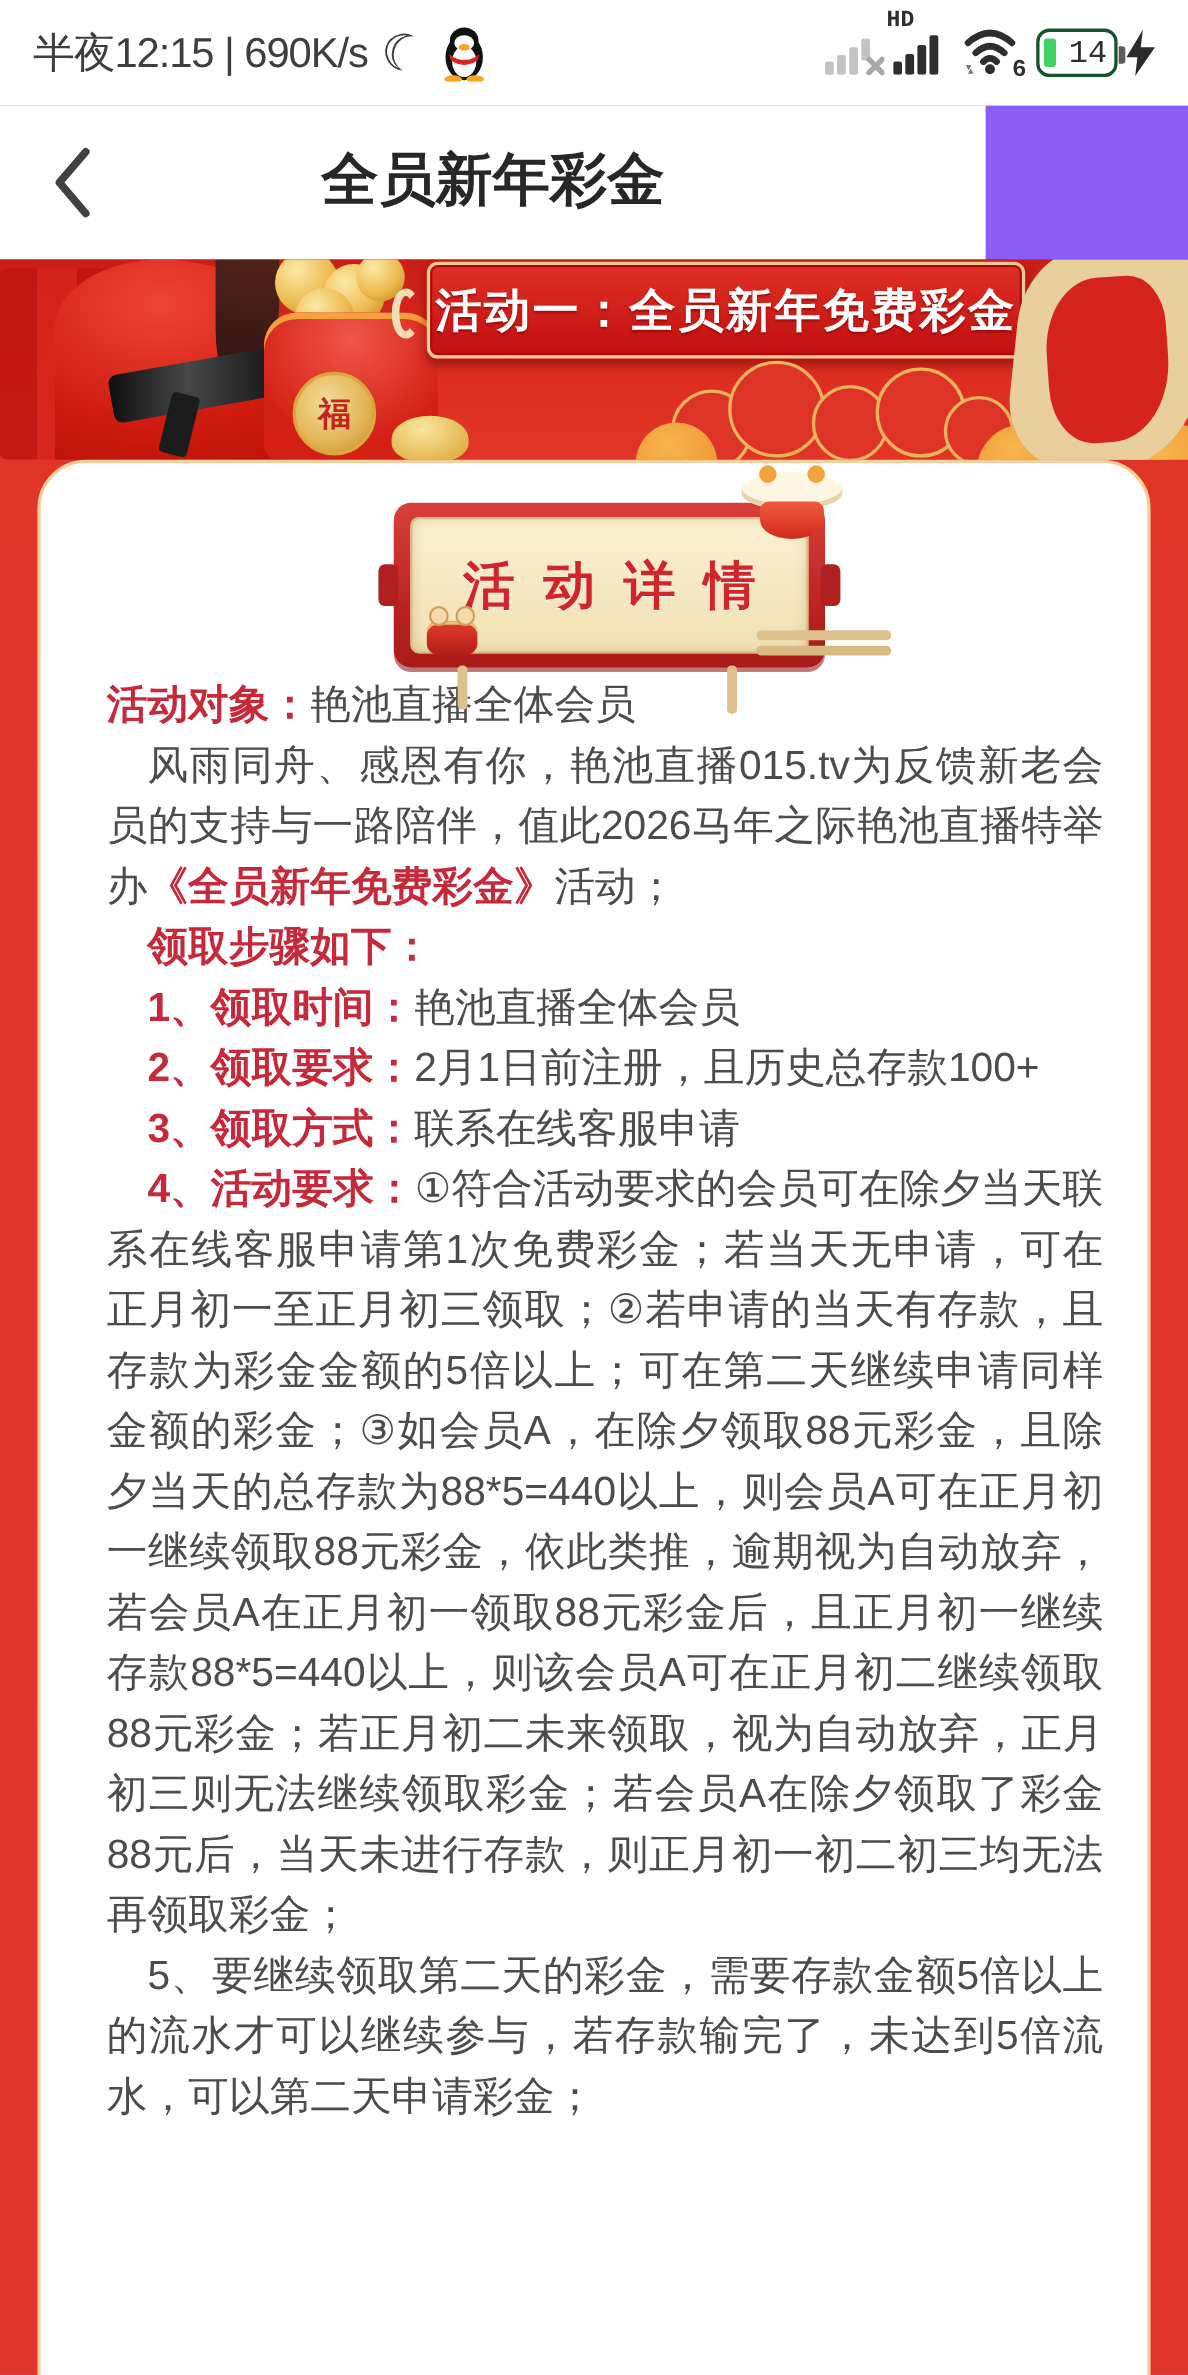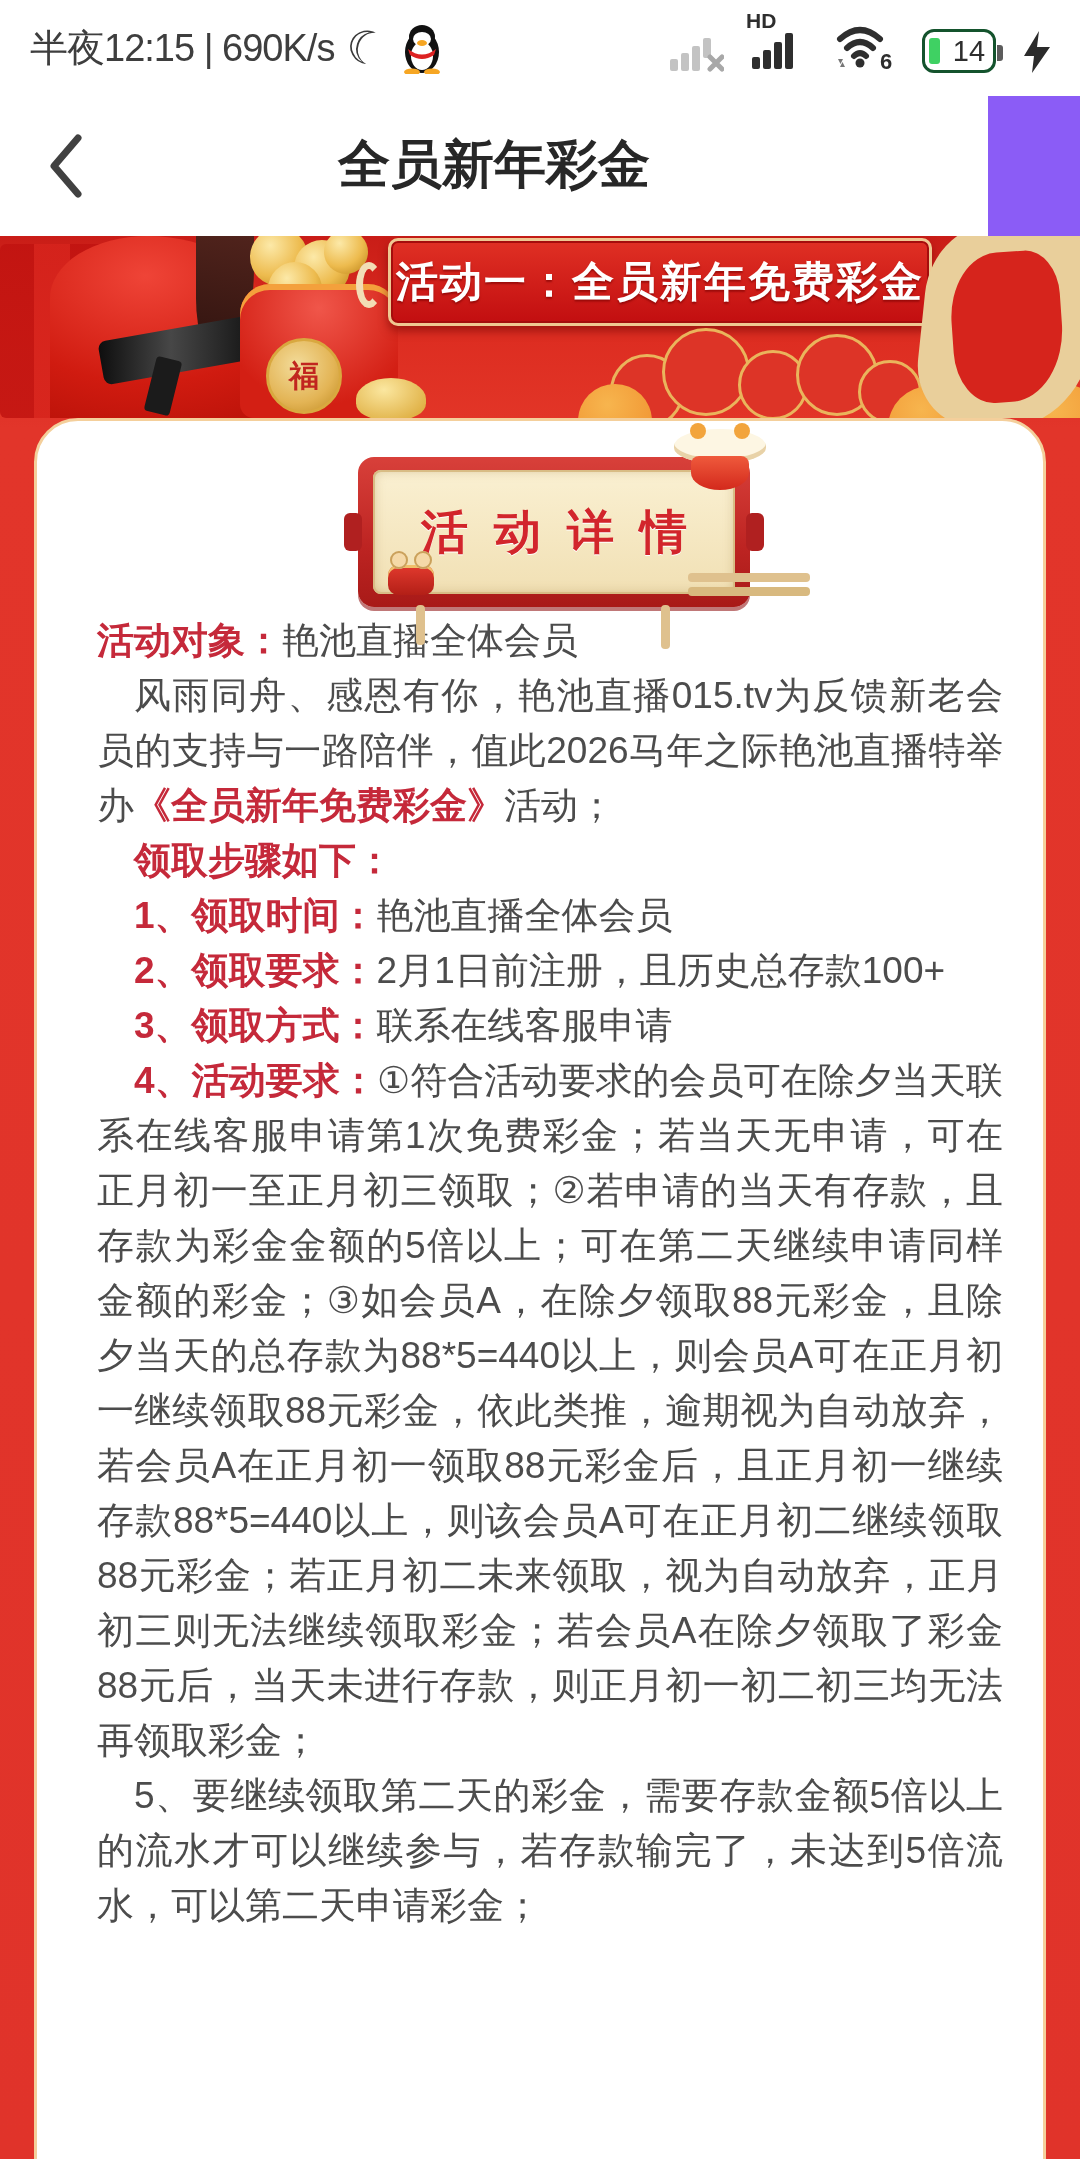--- a/index.html
+++ b/index.html
@@ -5,31 +5,31 @@
   html,body{margin:0;padding:0;}
   body{font-family:"Liberation Sans","DejaVu Sans",sans-serif;}
   #app{position:relative;width:1080px;height:2159px;overflow:hidden;background:#8b5cf6;}
 
   
   .status-bar{position:absolute;top:0;left:0;width:1080px;height:96px;background:#fff;
     display:flex;align-items:center;justify-content:space-between;padding:0 30px;box-sizing:border-box;}
   .sb-left{display:flex;align-items:center;gap:12px;}
   .sb-time{font-size:38px;color:#3e3e3e;font-weight:500;letter-spacing:-1px;}
   .sb-moon{font-size:46px;color:#3a3a3a;transform:rotate(18deg);line-height:1;}
-  .sb-right{display:flex;align-items:flex-end;gap:28px;}
+  .sb-right{display:flex;align-items:center;gap:8px;font-family:Liberation Mono, monospace;}
   .sig-wrap{position:relative;}
   .hd-badge{position:absolute;top:-16px;left:-6px;font-size:21px;font-weight:bold;color:#2e2e2e;}
   .battery{position:relative;width:74px;height:44px;border:3px solid #14532d;border-radius:12px;box-sizing:border-box;
     display:flex;align-items:center;}
   .battery:after{content:"";position:absolute;right:-10px;top:13px;width:6px;height:16px;background:#5c5c5c;border-radius:0 3px 3px 0;}
   .bat-fill{position:absolute;left:4px;top:6px;width:11px;height:26px;background:#3fd163;border-radius:3px;}
   .bat-num{position:absolute;left:20px;top:3px;width:48px;text-align:center;font-size:29px;color:#2e2e2e;}
 
   
-  .app-header{position:absolute;top:96px;left:0;width:988px;height:140px;background:#fff;}
+  .app-header{position:absolute;top:96px;left:0;width:896px;height:140px;background:#fff;}
   .back-btn{position:absolute;left:40px;top:34px;width:52px;height:72px;cursor:pointer;}
   .page-title{position:absolute;left:0;top:0;width:100%;height:140px;line-height:136px;text-align:center;
     font-size:52px;font-weight:bold;color:#272727;}
 
   
   .red-zone{position:absolute;top:236px;left:0;width:1080px;height:1923px;
     background:linear-gradient(180deg,#cf1d17 0%,#e2352a 10%,#e0332a 100%);}
 
   
   .hero{position:absolute;top:0;left:0;width:1080px;height:182px;overflow:hidden;

